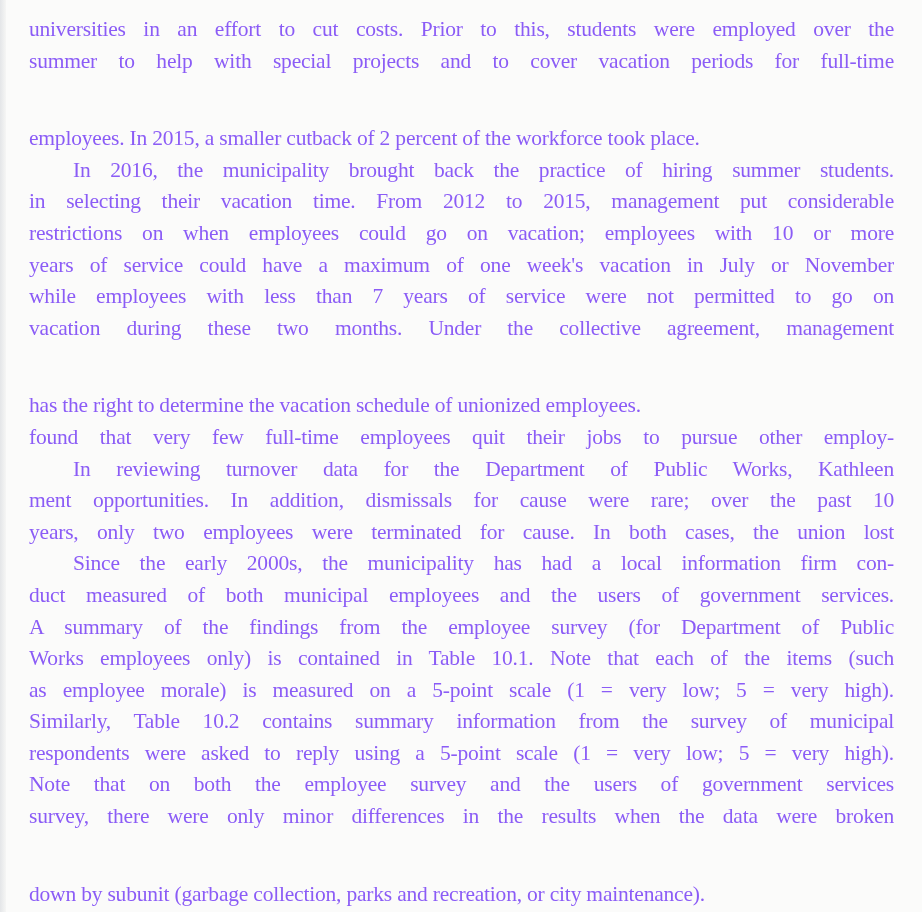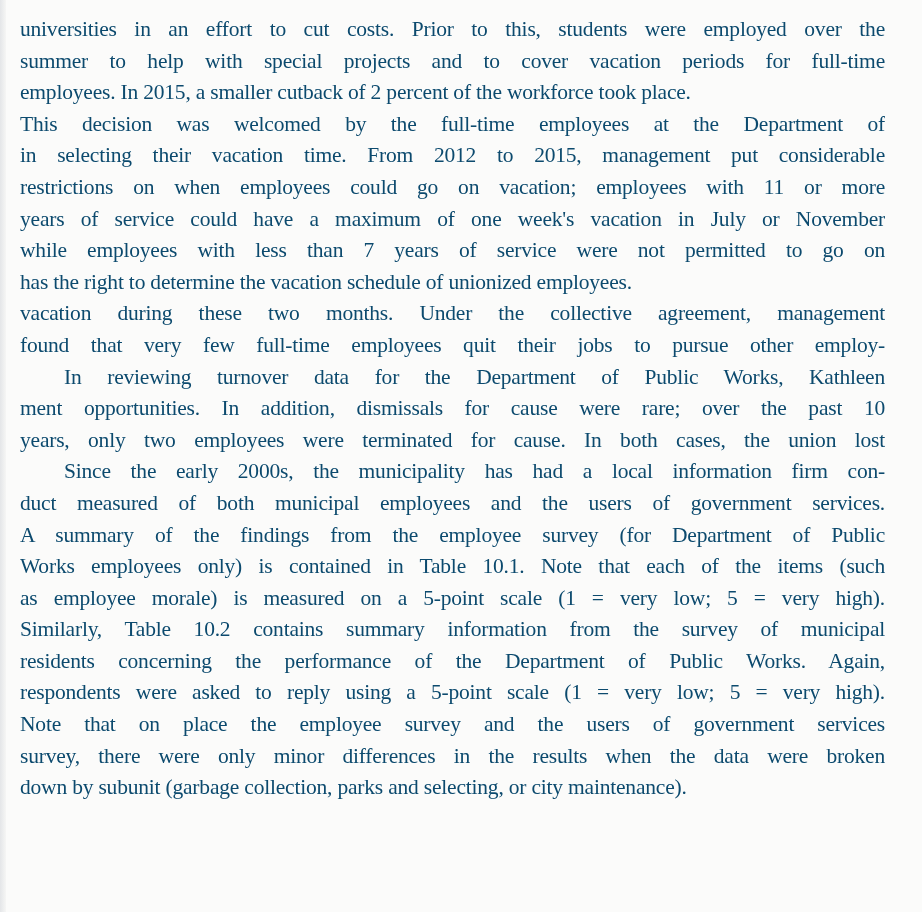--- a/index.html
+++ b/index.html
@@ -14,81 +14,81 @@
     position: relative;
   }
   .left-edge {
     position: absolute;
     left: 0; top: 0;
     width: 6px; height: 912px;
     background: linear-gradient(to right, #e4e6e8, #f6f6f5);
   }
   .page {
     position: absolute;
-    left: 20px;
+    left: 29px;
     top: 14px;
     width: 865px;
     font-family: "Liberation Serif", "DejaVu Serif", serif;
     font-size: 21.5px;
-    color: #0c4a6e;
+    color: #8b5cf6;
     letter-spacing: -0.2px;
   }
   .line {
     display: block;
     height: 31.6px;
     line-height: 31.6px;
     white-space: nowrap;
     text-align: justify;
     text-align-last: justify;
     overflow: hidden;
   }
   .line.indent {
     padding-left: 44px;
   }
   .line.last {
     text-align-last: left;
+    margin-top: 46px;
   }
 </style>
 </head>
 <body>
 
 <div class="left-edge"></div>
 
 <div class="page">
 
   <div>
     <span class="line">universities in an effort to cut costs. Prior to this, students were employed over the</span>
     <span class="line">summer to help with special projects and to cover vacation periods for full-time</span>
     <span class="line last">employees. In 2015, a smaller cutback of 2 percent of the workforce took place.</span>
   </div>
 
   <div>
-    <span class="line">This decision was welcomed by the full-time employees at the Department of</span>
+    <span class="line indent">In 2016, the municipality brought back the practice of hiring summer students.</span>
     <span class="line">in selecting their vacation time. From 2012 to 2015, management put considerable</span>
-    <span class="line">restrictions on when employees could go on vacation; employees with 11 or more</span>
+    <span class="line">restrictions on when employees could go on vacation; employees with 10 or more</span>
     <span class="line">years of service could have a maximum of one week's vacation in July or November</span>
     <span class="line">while employees with less than 7 years of service were not permitted to go on</span>
+    <span class="line">vacation during these two months. Under the collective agreement, management</span>
     <span class="line last">has the right to determine the vacation schedule of unionized employees.</span>
-    <span class="line">vacation during these two months. Under the collective agreement, management</span>
   </div>
 
   <div>
     <span class="line">found that very few full-time employees quit their jobs to pursue other employ-</span>
     <span class="line indent">In reviewing turnover data for the Department of Public Works, Kathleen</span>
     <span class="line">ment opportunities. In addition, dismissals for cause were rare; over the past 10</span>
     <span class="line">years, only two employees were terminated for cause. In both cases, the union lost</span>
   </div>
 
   <div>
     <span class="line indent">Since the early 2000s, the municipality has had a local information firm con-</span>
     <span class="line">duct measured of both municipal employees and the users of government services.</span>
     <span class="line">A summary of the findings from the employee survey (for Department of Public</span>
     <span class="line">Works employees only) is contained in Table 10.1. Note that each of the items (such</span>
     <span class="line">as employee morale) is measured on a 5-point scale (1 = very low; 5 = very high).</span>
     <span class="line">Similarly, Table 10.2 contains summary information from the survey of municipal</span>
-    <span class="line">residents concerning the performance of the Department of Public Works. Again,</span>
     <span class="line">respondents were asked to reply using a 5-point scale (1 = very low; 5 = very high).</span>
-    <span class="line">Note that on place the employee survey and the users of government services</span>
+    <span class="line">Note that on both the employee survey and the users of government services</span>
     <span class="line">survey, there were only minor differences in the results when the data were broken</span>
-    <span class="line last">down by subunit (garbage collection, parks and selecting, or city maintenance).</span>
+    <span class="line last">down by subunit (garbage collection, parks and recreation, or city maintenance).</span>
   </div>
 
 </div>
 
 </body></html>

